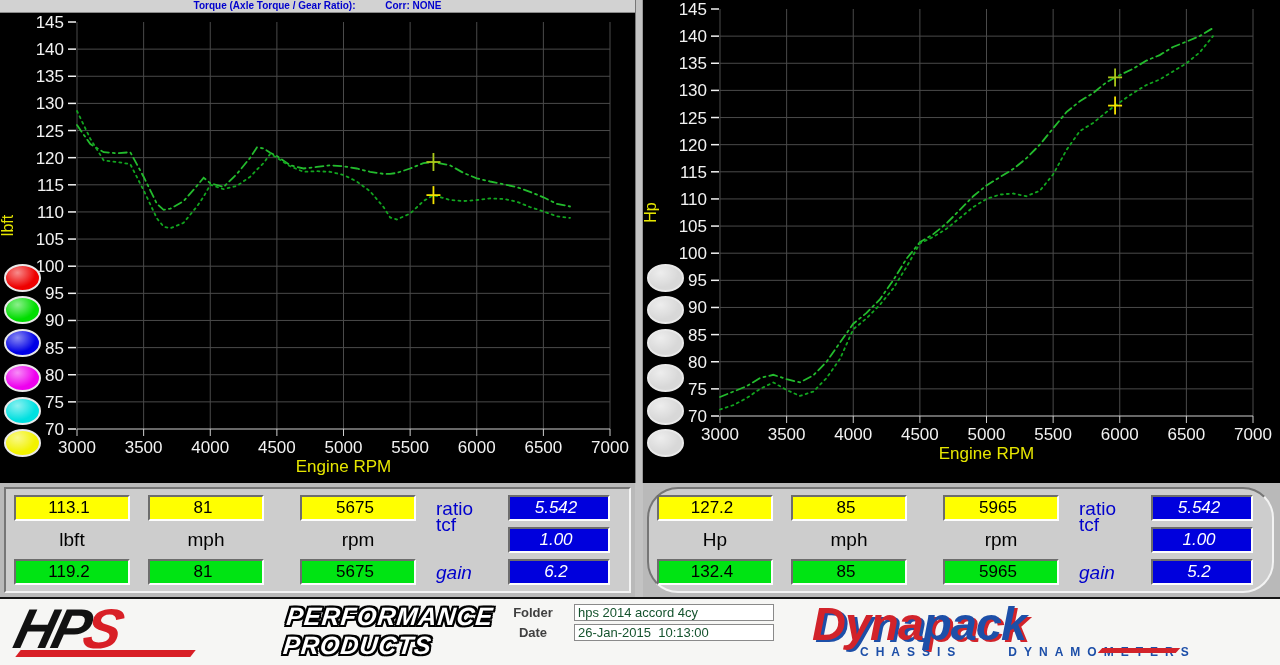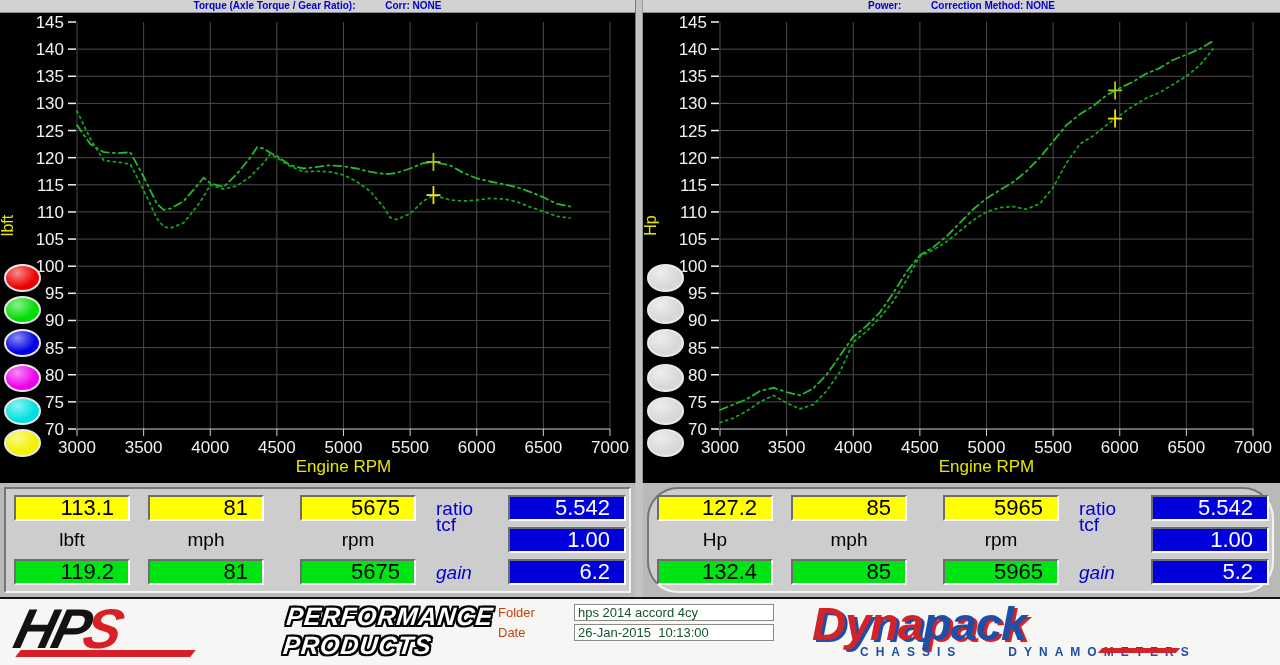--- a/index.html
+++ b/index.html
@@ -25,46 +25,46 @@
 
   
   .data-row{position:absolute;left:0;top:483px;width:1280px;height:114px;background:#b9b9b9;}
   .data-divider{position:absolute;left:635px;top:0;width:8px;height:114px;background:#c3c3c3;}
   .data-panel{position:absolute;top:4px;width:627px;height:106px;background:#cdcdcd;
               border:2px solid;border-color:#767676 #f3f3f3 #f3f3f3 #767676;box-sizing:border-box;}
   .data-panel.left{left:4px;}
   .data-panel.right{left:647px;border-radius:31px;}
   .vbox{position:absolute;width:116px;height:26px;box-sizing:border-box;
         border:2px solid;border-color:#6d6d6d #fdfdfd #fdfdfd #6d6d6d;
-        font-size:22px;line-height:22px;text-align:right;padding-right:14px;}
+        font-size:17px;line-height:22px;text-align:center;padding-right:6px;}
   .vbox.yellow{background:#ffff00;color:#000;}
   .vbox.green{background:#00e413;color:#000;}
   .vbox.blue{background:#0000dd;color:#fff;}
-  .col1{left:8px;} .col2{left:142px;} .col3{left:294px;} .col4{left:502px;width:118px;}
+  .col1{left:8px;} .col2{left:142px;} .col3{left:294px;} .col4{left:502px;width:102px;font-style:italic;}
   .row1{top:6px;} .row2{top:38px;} .row3{top:70px;}
   .unit{position:absolute;width:116px;top:40px;text-align:center;font-size:19px;color:#000;}
   .plabel{position:absolute;left:430px;font-size:19px;color:#0000cc;}
   .plabel.row1{top:9px;}.plabel.row2{top:25px;}.plabel.row3{top:73px;font-style:italic;}
 
   
   .footer{position:absolute;left:0;top:597px;width:1280px;height:68px;background:#f6f6f4;
           border-top:2px solid #141414;box-sizing:border-box;}
   .hps{position:absolute;left:16px;top:1px;width:265px;height:62px;}
   .hps-word{font-style:italic;font-weight:900;font-size:56px;line-height:58px;
             letter-spacing:-3px;transform:skewX(-14deg);display:inline-block;}
   .hps-hp{color:#121212;} .hps-s{color:#d81f26;margin-left:-3px;}
   .hps-bar{position:absolute;left:2px;bottom:5px;width:175px;height:7px;background:#d81f26;
            transform:skewX(-38deg);}
   .hps-pp{position:absolute;left:285px;top:3px;font-style:italic;font-weight:900;font-size:25px;
           line-height:29px;color:#fff;letter-spacing:1px;transform:skewX(-6deg);
           text-shadow:-2px -2px 0 #000,2px -2px 0 #000,-2px 2px 0 #000,2px 2px 0 #000,0 2px 0 #000,2px 0 0 #000,-2px 0 0 #000,0 -2px 0 #000;}
   .run-info{position:absolute;left:498px;top:4px;}
   .ri-row{height:20px;white-space:nowrap;}
-  .ri-label{display:inline-block;width:70px;text-align:left;font-weight:normal;font-size:13px;
-            color:#c2410c;margin-right:6px;vertical-align:middle;}
+  .ri-label{display:inline-block;width:70px;text-align:center;font-weight:bold;font-size:13px;
+            color:#404040;margin-right:6px;vertical-align:middle;}
   .ri-input{width:192px;height:15px;border:1px solid #8a8a8a;background:#fff;color:#14532d;
             font-family:"Liberation Sans",sans-serif;font-size:13px;padding:0 3px;vertical-align:middle;}
   .dyn{position:absolute;left:812px;top:0;width:430px;}
   .dyn-word{font-style:italic;font-weight:900;font-size:47px;line-height:50px;letter-spacing:-1px;white-space:nowrap;}
   .dyn-a{color:#d2232a;text-shadow:3px 2px 0 #1d4fa8;}
   .dyn-b{color:#1d4fa8;text-shadow:3px 2px 0 #d2232a;}
   .dyn-tag{margin-top:-4px;font-weight:bold;font-size:12px;color:#1d4fa8;letter-spacing:7px;
            padding-left:48px;white-space:nowrap;}
   .dyn-tag span{margin-right:46px;}
   .dyn-swoosh{position:absolute;left:288px;top:49px;width:78px;height:5px;background:#d2232a;
@@ -171,24 +171,20 @@
         <div class="chan-btn" style="top: 296px; background-color: rgb(0, 221, 0);"></div>
         <div class="chan-btn" style="top: 329px; background-color: rgb(0, 0, 230);"></div>
         <div class="chan-btn" style="top: 364px; background-color: rgb(238, 0, 238);"></div>
         <div class="chan-btn" style="top: 397px; background-color: rgb(0, 224, 224);"></div>
         <div class="chan-btn" style="top: 429px; background-color: rgb(242, 242, 0);"></div>
       </div>
 
     <div class="panel-divider"></div>
 
     <div class="chart-panel right">
-      <div class="chart-titlebar">
-        <span>Power:</span>
-        <span class="tb-corr">Correction Method: NONE</span>
-      </div>
       <svg class="chart-svg" width="635" height="471">
           <line x1="77" y1="9" x2="77" y2="416" stroke="#4a4a4a"></line>
           <line x1="143.625" y1="9" x2="143.625" y2="416" stroke="#4a4a4a"></line>
           <line x1="210.25" y1="9" x2="210.25" y2="416" stroke="#4a4a4a"></line>
           <line x1="276.875" y1="9" x2="276.875" y2="416" stroke="#4a4a4a"></line>
           <line x1="343.5" y1="9" x2="343.5" y2="416" stroke="#4a4a4a"></line>
           <line x1="410.125" y1="9" x2="410.125" y2="416" stroke="#4a4a4a"></line>
           <line x1="476.75" y1="9" x2="476.75" y2="416" stroke="#4a4a4a"></line>
           <line x1="543.375" y1="9" x2="543.375" y2="416" stroke="#4a4a4a"></line>
           <line x1="610" y1="9" x2="610" y2="416" stroke="#4a4a4a"></line>

